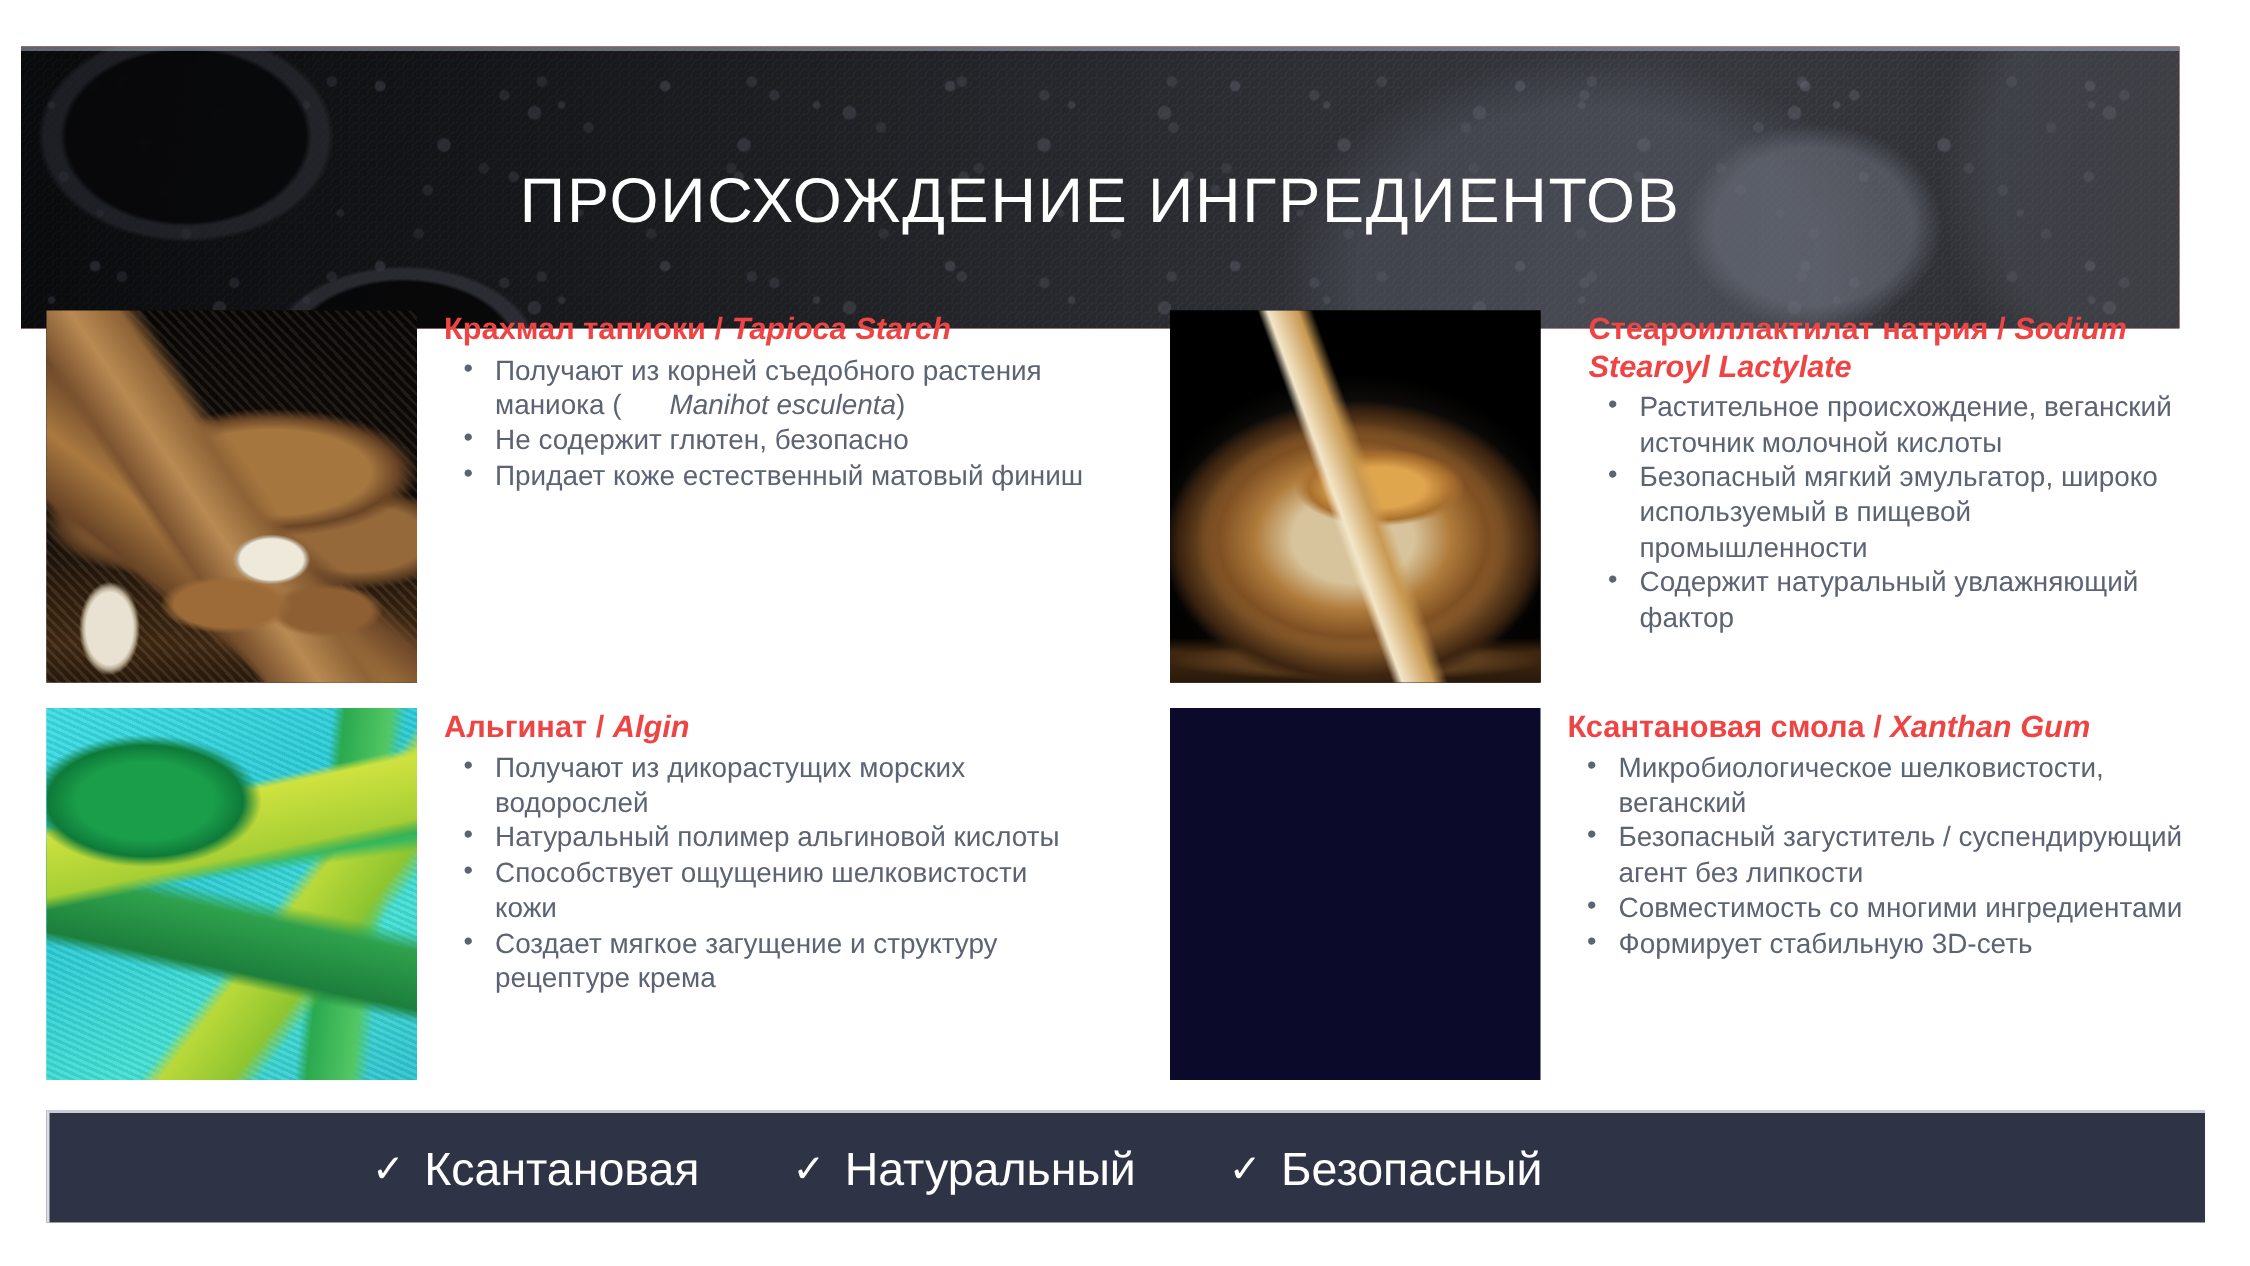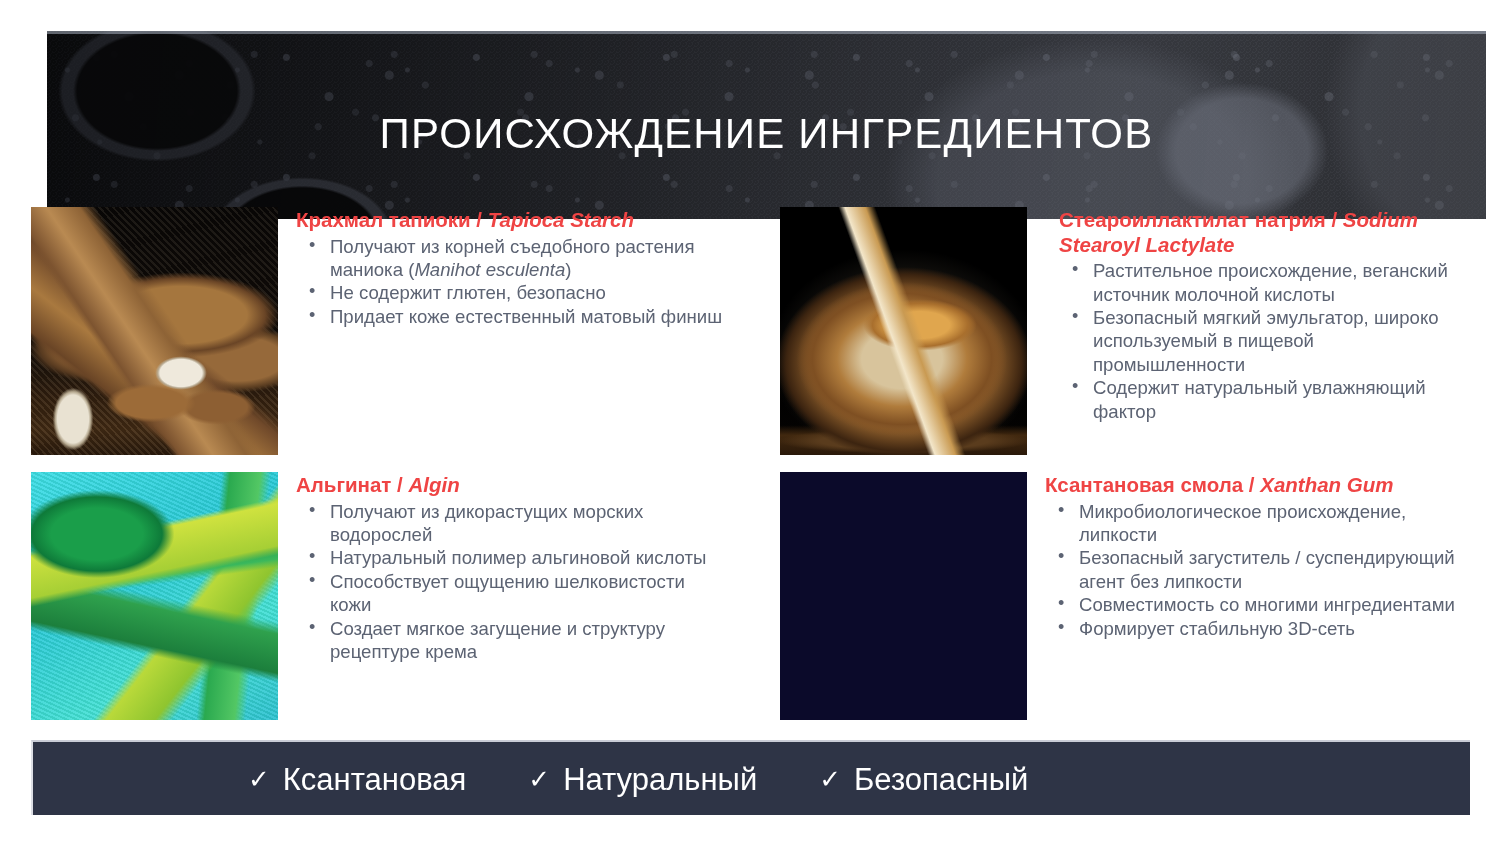--- a/index.html
+++ b/index.html
@@ -16,21 +16,21 @@
   .slide {
     position: relative;
     width: 1500px;
     height: 844px;
     background: #ffffff;
   }
 
   
   .header {
     position: absolute;
-    left: 47px;
+    left: 14px;
     top: 31px;
     width: 1439px;
     height: 188px;
     overflow: hidden;
     background: #ef4444;
   }
 
   
   .header-photo {
     position: absolute;
@@ -239,21 +239,21 @@
     margin-bottom: 0px;
   }
   ul.bullets > li::before {
     content: "•";
     position: absolute;
     left: 13px;
     top: -1px;
     color: #5c6373;
     font-size: 18px;
   }
-  ul.bullets > li .lat { font-style: italic; }
+  ul.bullets > li .lat { font-style: italic; margin-left: 32px; }
 
   
   .footer {
     position: absolute;
     left: 31px;
     top: 740px;
     width: 1439px;
     height: 75px;
     background: #2e3446;
     border-top: 2px solid #c9ccd6;
@@ -342,21 +342,21 @@
       </div>
     </div>
 
     <div class="card c4">
       <div class="thumb thumb-microbe"></div>
       <div class="card-text">
         <div class="card-title">
           <span>Ксантановая смола / </span><span class="en">Xanthan Gum</span>
         </div>
         <ul class="bullets">
-          <li><span>Микробиологическое происхождение, липкости</span></li>
+          <li><span>Микробиологическое шелковистости, веганский</span></li>
           <li><span>Безопасный загуститель / суспендирующий агент без липкости</span></li>
           <li><span>Совместимость со многими ингредиентами</span></li>
           <li><span>Формирует стабильную 3D-сеть</span></li>
         </ul>
       </div>
     </div>
 
   </div>
 
   <div class="footer">

